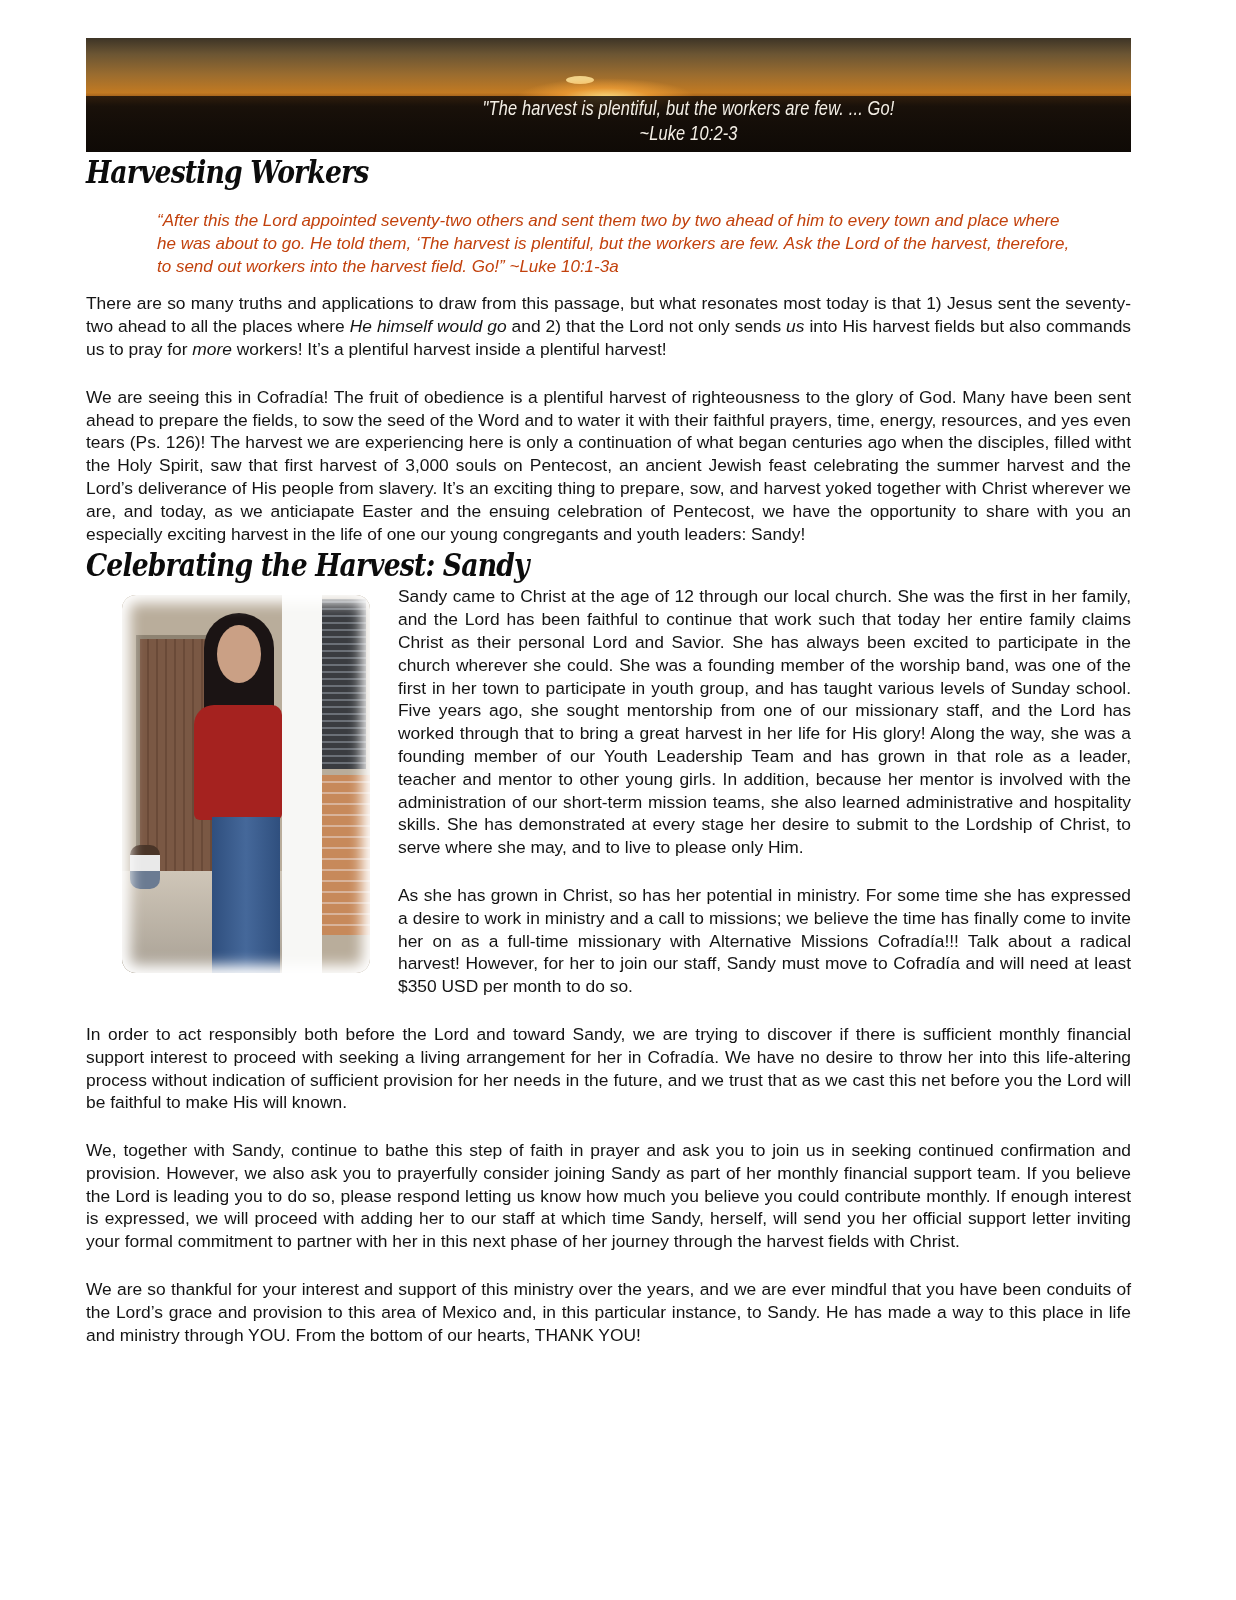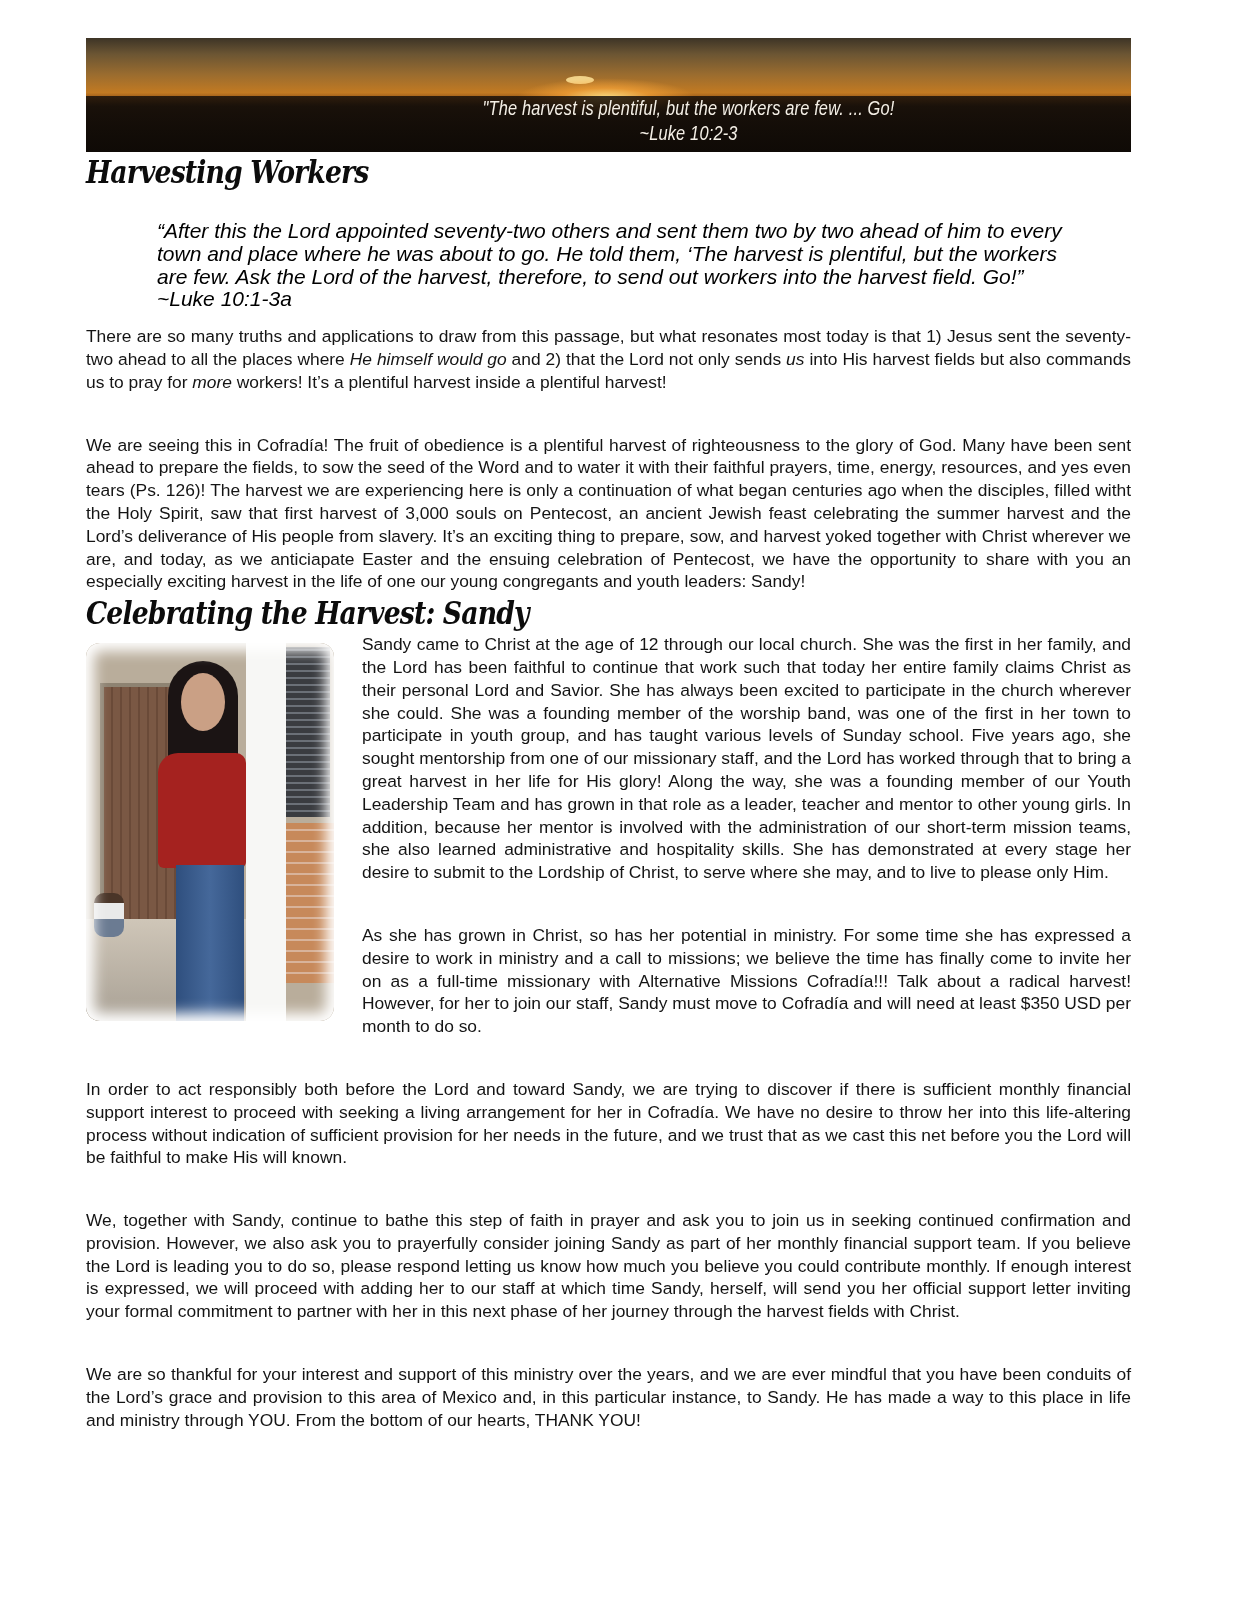--- a/index.html
+++ b/index.html
@@ -15,24 +15,24 @@
   .banner .horizon { position: absolute; left: 0; top: 58px; width: 100%; height: 56px;
     background: linear-gradient(to bottom, rgba(25,17,10,0.85), rgba(15,10,6,1)); }
   .banner .quote { position: absolute; left: 0; width: 100%; text-align: center; color: #f4efe6;
     font-family: "Liberation Sans", sans-serif; font-style: italic; font-size: 20px; line-height: 24px;
     transform: scaleX(0.82); letter-spacing: 0.2px; }
   .banner .q1 { top: 58px; left: 80px; }
   .banner .q2 { top: 83px; left: 80px; }
   h1.script { margin: 0; font-family: "DejaVu Serif", serif; font-style: italic; font-weight: bold;
     font-size: 31px; line-height: 40px; color: #0c0c0c; letter-spacing: -1px; transform: scaleX(0.86); transform-origin: left; }
   .h1a { margin-top: 12px; }
-  .blockquote { margin: 28px 0 0 71px; width: 915px; font-style: italic; font-size: 21px; line-height: 22.8px; color: #000000; }
+  .blockquote { margin: 18px 0 0 71px; width: 915px; font-style: italic; font-size: 17px; line-height: 22.8px; color: #c2410c; }
   p { margin: 0; text-align: justify; }
   .p1 { margin-top: 14px; }
-  .gap { margin-top: 40px; }
+  .gap { margin-top: 25px; }
   .h1b { margin-top: 16px; }
   .sandy-wrap { position: relative; }
   .photo { float: left; width: 248px; height: 378px; margin: 8px 28px 4px 0; position: relative; border-radius: 14px; overflow: hidden;
     box-shadow: 0 0 10px 6px rgba(255,255,255,1) inset; }
   .photo .wall { position: absolute; inset: 0; background: #b9ad9b; }
   .photo .door { position: absolute; left: 14px; top: 40px; width: 92px; height: 236px; background: repeating-linear-gradient(90deg, #7a5844 0 7px, #6a4a38 7px 9px); border: 4px solid #8e8372; }
   .photo .window { position: absolute; left: 178px; top: 4px; width: 66px; height: 170px; background: repeating-linear-gradient(0deg, #3a3c40 0 5px, #6b7077 5px 7px); }
   .photo .brick { position: absolute; left: 178px; top: 180px; width: 70px; height: 160px; background: repeating-linear-gradient(0deg, #c7895a 0 9px, #d8b39a 9px 11px); }
   .photo .pillar { position: absolute; left: 160px; top: 0; width: 40px; height: 378px; background: #f7f7f5; }
   .photo .step { position: absolute; left: 0; top: 276px; width: 178px; height: 102px; background: linear-gradient(#cfc6b8, #a9a195); }
@@ -61,21 +61,21 @@
 
   <div class="blockquote">“After this the Lord appointed seventy-two others and sent them two by two ahead of him to every town and place where he was about to go. He told them, ‘The harvest is plentiful, but the workers are few. Ask the Lord of the harvest, therefore, to send out workers into the harvest field. Go!” ~Luke 10:1-3a</div>
 
   <p class="p1"><span>There are so many truths and applications to draw from this passage, but what resonates most today is that 1) Jesus sent the seventy-two ahead to all the places where </span><em>He himself would go</em><span> and 2) that the Lord not only sends </span><em>us</em><span> into His harvest fields but also commands us to pray for </span><em>more</em><span> workers! It’s a plentiful harvest inside a plentiful harvest!</span></p>
 
   <p class="gap">We are seeing this in Cofradía! The fruit of obedience is a plentiful harvest of righteousness to the glory of God. Many have been sent ahead to prepare the fields, to sow the seed of the Word and to water it with their faithful prayers, time, energy, resources, and yes even tears (Ps. 126)! The harvest we are experiencing here is only a continuation of what began centuries ago when the disciples, filled witht the Holy Spirit, saw that first harvest of 3,000 souls on Pentecost, an ancient Jewish feast celebrating the summer harvest and the Lord’s deliverance of His people from slavery. It’s an exciting thing to prepare, sow, and harvest yoked together with Christ wherever we are, and today, as we anticiapate Easter and the ensuing celebration of Pentecost, we have the opportunity to share with you an especially exciting harvest in the life of one our young congregants and youth leaders: Sandy!</p>
 
   <h1 class="script h1b">Celebrating the Harvest: Sandy</h1>
 
   <div class="sandy-wrap">
-    <p style="text-align:justify;">
+    <p style="text-align:justify;margin-left:36px;">
       <span class="photo" style="display:block;margin-top:10px;" title="Sandy standing beside a white pillar in a red sweater and jeans">
         <span class="wall" style="display:block;"></span>
         <span class="door" style="display:block;"></span>
         <span class="window" style="display:block;"></span>
         <span class="brick" style="display:block;"></span>
         <span class="step" style="display:block;"></span>
         <span class="child" style="display:block;"></span>
         <span class="pillar" style="display:block;"></span>
         <span class="hair" style="display:block;"></span>
         <span class="face" style="display:block;"></span>

